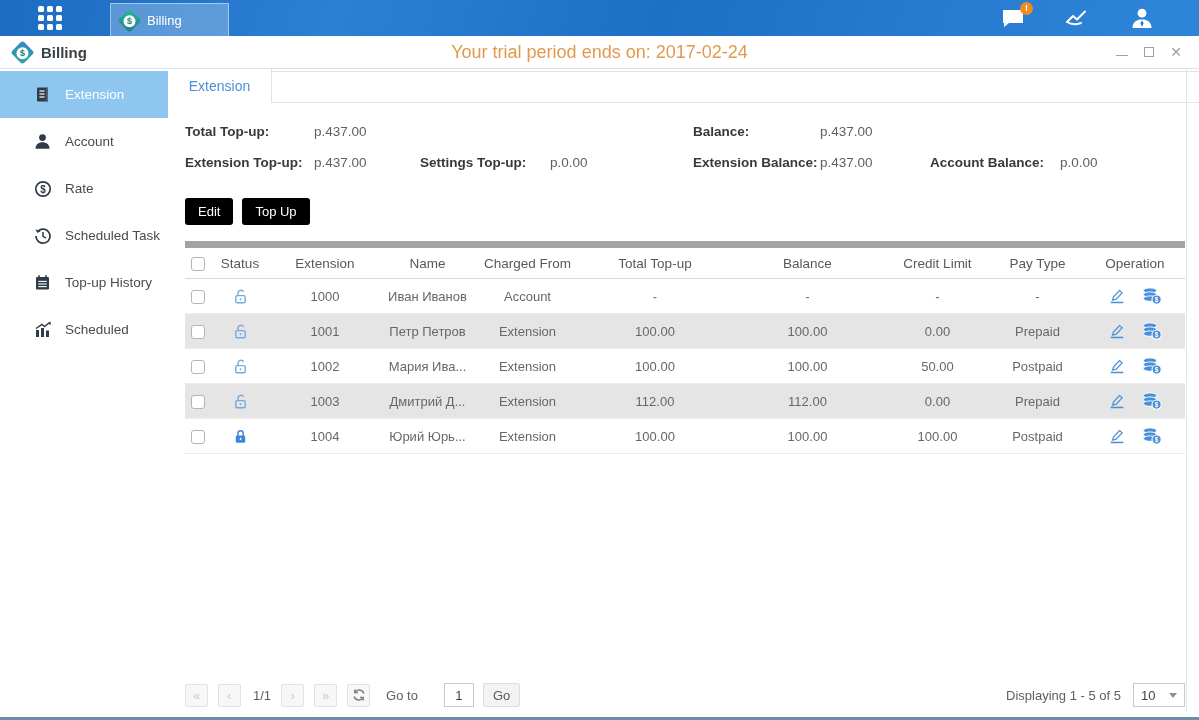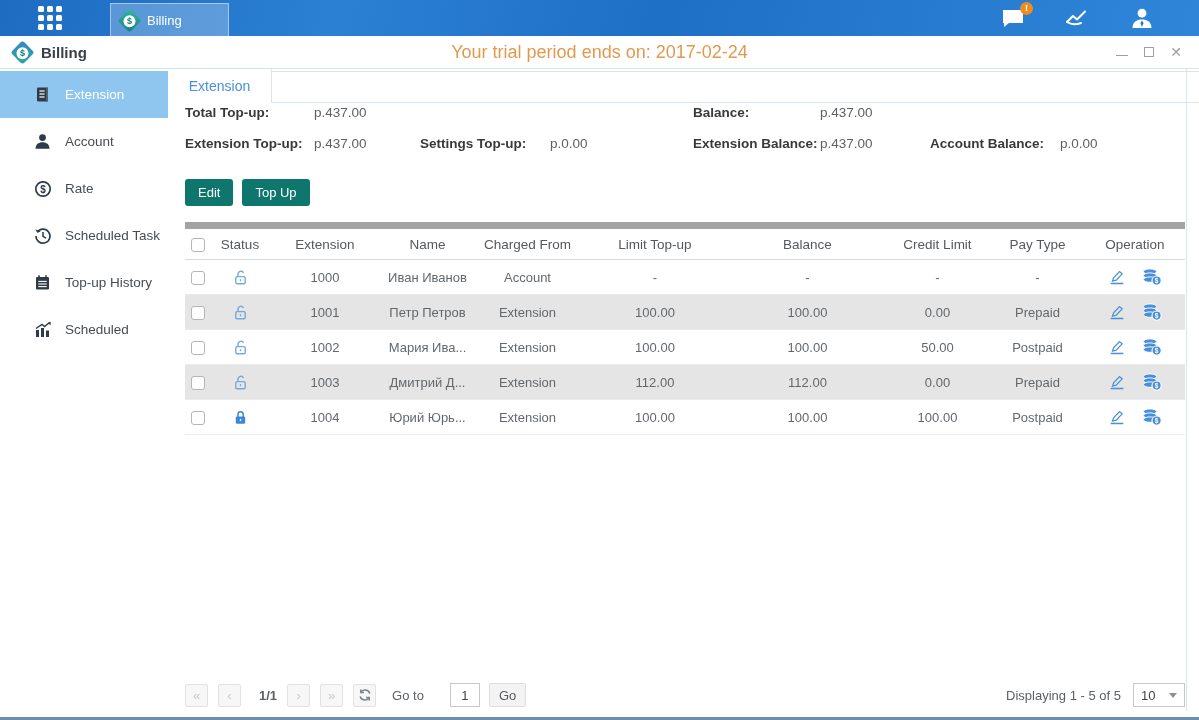--- a/index.html
+++ b/index.html
@@ -51,49 +51,49 @@
 
   .content { flex:1; position:relative; display:flex; flex-direction:column; min-height:0; }
   .content::after { content:''; position:absolute; top:0; bottom:6px; right:12px; width:1px; background:#dce6f0; }
 
   .tabstrip { height:34px; flex:0 0 34px; position:relative; border-bottom:1px solid #dbe7f3; }
   .tabstrip::before { content:''; position:absolute; left:104px; right:0; top:2px; height:1px; background:#e2e2e2; }
   .tab { position:absolute; left:0; top:0; width:104px; height:34px; background:#fff;
          border-right:1px solid #e2e2e2; color:#4a90d9; font-size:14px;
          display:flex; align-items:center; justify-content:center; cursor:pointer; }
 
-  .summary { position:relative; height:62px; margin-top:0; flex:0 0 auto; font-size:13.5px; }
+  .summary { position:relative; height:62px; margin-top:19px; flex:0 0 auto; font-size:13.5px; }
   .summary span { position:absolute; white-space:nowrap; }
   .s-label { font-weight:bold; color:#37393b; }
   .s-value { color:#5c6165; }
   .r1 { top:2px; } .r2 { top:33px; }
 
   .actions { margin:14px 0 0 17px; display:flex; gap:9px; flex:0 0 auto; }
-  .btn-blue { background:#0f766e; color:#fff; border:none; border-radius:3px; height:27px;
+  .btn-blue { background:#000000; color:#fff; border:none; border-radius:3px; height:27px;
               padding:0 13px; font-size:13px; font-family:inherit; cursor:pointer; }
 
   
   .table { margin:16px 0 0 17px; width:1000px; border-top:7px solid #a3a3a3; flex:0 0 auto; }
   .trow { display:grid; grid-template-columns:25px 60px 110px 95px 105px 150px 155px 105px 95px 100px;
           align-items:center; height:35px; border-bottom:1px solid #ececec; font-size:13px; color:#63686d; }
   .trow.thead { height:31px; border-bottom:1px solid #d9d9d9; color:#55595e; font-size:13.5px; }
   .trow.stripe { background:#e5e5e5; }
   .tcell { text-align:center; overflow:hidden; white-space:nowrap; }
   .cb { width:14px; height:14px; border:1px solid #b5b5b5; border-radius:3px; background:#fff;
         display:inline-block; vertical-align:middle; cursor:pointer; }
   .op-cell { display:flex; justify-content:center; gap:16px; align-items:center; }
   .icon-btn { display:flex; cursor:pointer; background:none; border:none; padding:0; }
 
   
   .pagination { margin:auto 14px 0 17px; padding:6px 0 10px; display:flex; align-items:center;
                 font-size:13px; color:#5c6165; flex:0 0 auto; }
   .pg-btn { width:23px; height:23px; background:#f7f7f7; border:1px solid #e2e2e2; border-radius:2px;
             display:flex; align-items:center; justify-content:center; color:#c9c9c9; font-size:13px;
             cursor:pointer; margin-right:10px; }
-  .pg-ind { margin:0 10px 0 8px; color:#5c6165;font-weight:bold; }
+  .pg-ind { margin:0 10px 0 2px; color:#5c6165; }
   .pg-refresh { color:#7c8288; margin-right:16px; }
   .goto-label { margin-right:26px; }
   .goto-input { width:30px; height:24px; border:1px solid #c9c9c9; text-align:center; font-size:13px;
                 font-family:inherit; color:#444; margin-right:9px; }
   .go-btn { height:24px; padding:0 9px; background:#f3f3f3; border:1px solid #ddd; border-radius:2px;
             font-size:13px; font-family:inherit; color:#55595e; cursor:pointer; }
   .pg-right { margin-left:auto; display:flex; align-items:center; gap:12px; }
   .size-select { width:52px; height:24px; border:1px solid #c9c9c9; background:#fff; display:flex;
                  align-items:center; padding:0 7px; cursor:pointer; color:#444; }
   .caret { margin-left:auto; width:0; height:0; border-left:4px solid transparent;
@@ -260,21 +260,21 @@
         <button class="btn-blue">Top Up</button>
       </div>
 
       <div class="table" id="ext-table">
           <div class="trow thead">
             <div class="tcell"><span class="cb"></span></div>
             <div class="tcell">Status</div>
             <div class="tcell">Extension</div>
             <div class="tcell">Name</div>
             <div class="tcell">Charged From</div>
-            <div class="tcell">Limit Top-up</div>
+            <div class="tcell">Total Top-up</div>
             <div class="tcell">Balance</div>
             <div class="tcell">Credit Limit</div>
             <div class="tcell">Pay Type</div>
             <div class="tcell">Operation</div>
           </div>
           <div class="trow">
             <div class="tcell"><span class="cb"></span></div>
             <div class="tcell"><span style="display:inline-flex;vertical-align:middle">
                 <svg width="17" height="17" viewBox="0 0 17 17" fill="none" stroke="#74a9dc" stroke-width="1.4">
                   <rect x="3.8" y="7.6" width="9.4" height="7.2" rx="1.4"></rect>

